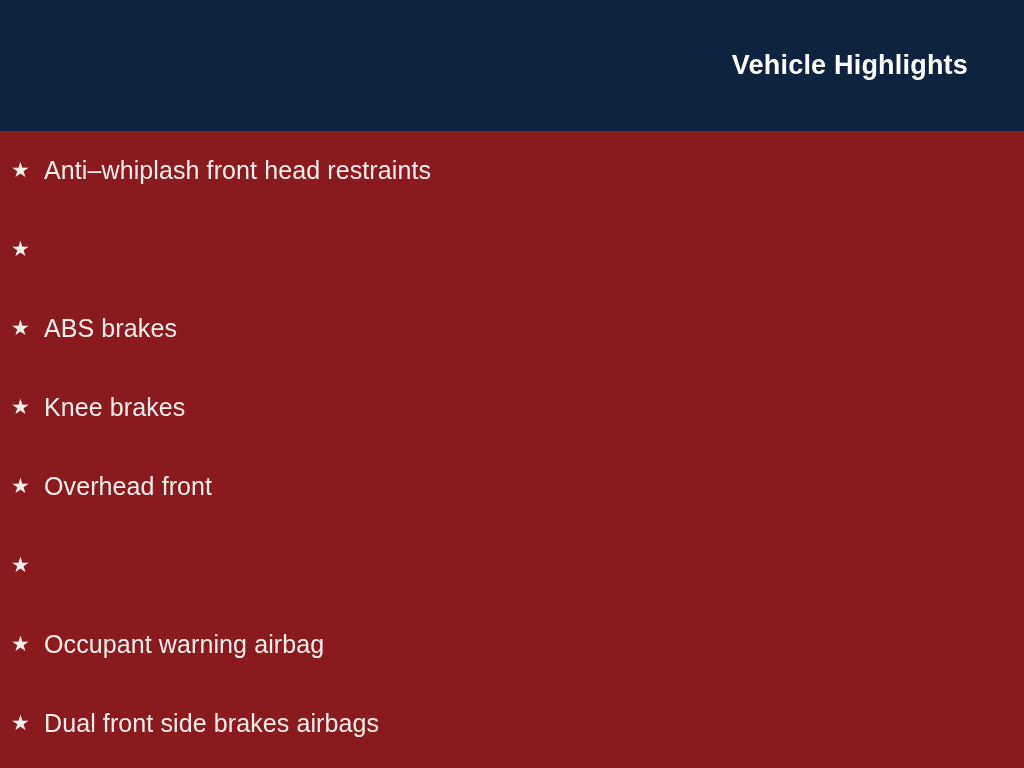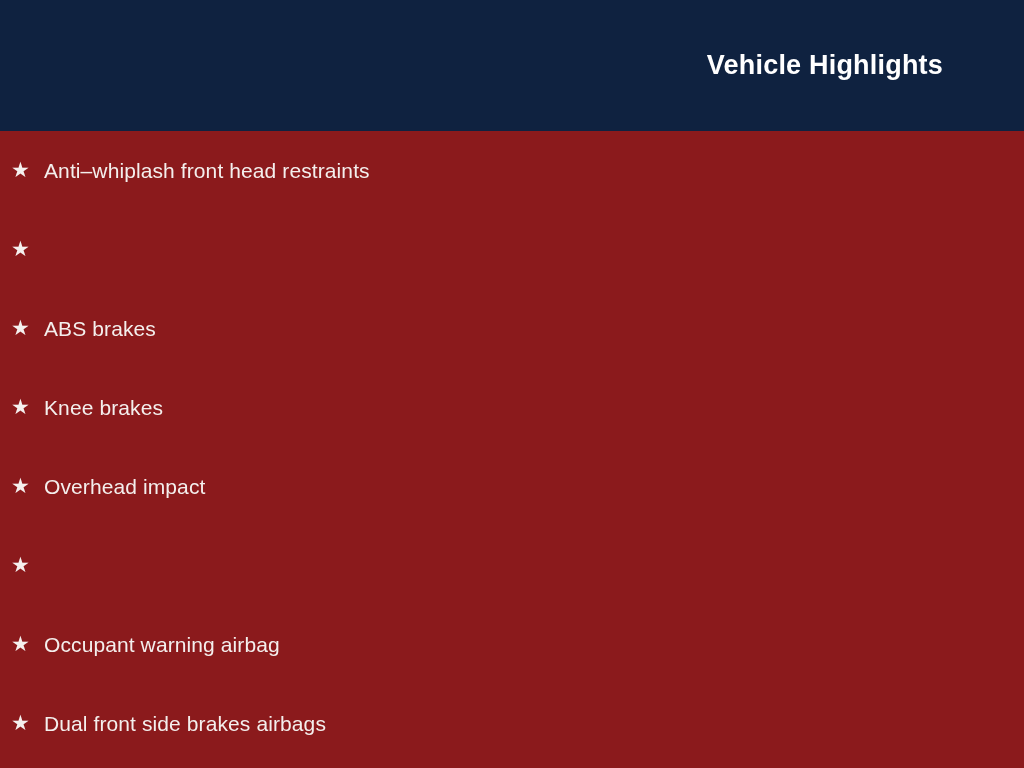--- a/index.html
+++ b/index.html
@@ -26,21 +26,21 @@
     position: absolute;
     left: 0;
     top: 0;
     width: 1024px;
     height: 131px;
     background: #0F2240;
     box-sizing: border-box;
     display: flex;
     align-items: center;
     justify-content: flex-end;
-    padding-right: 81px;
+    padding-right: 56px;
   }
 
   .header-title {
     font-size: 27px;
     font-weight: bold;
     color: #FFFFFF;
     letter-spacing: 0.2px;
     line-height: 1;
     white-space: nowrap;
   }
@@ -88,21 +88,21 @@
     flex: 0 0 33px;
     font-size: 21px;
     line-height: 1;
     color: #F5F0EE;
     text-align: left;
     position: relative;
     top: -1px;
   }
 
   .feature-label {
-    font-size: 21px;
+    font-size: 25px;
     font-weight: normal;
     color: #F4EFED;
     line-height: 1;
     letter-spacing: 0.1px;
   }
 </style>
 </head>
 <body>
 
 <div class="slide">
@@ -128,21 +128,21 @@
         <span class="feature-label">ABS brakes</span>
       </li>
 
       <li class="feature-item">
         <span class="bullet-star">★</span>
         <span class="feature-label">Knee brakes</span>
       </li>
 
       <li class="feature-item">
         <span class="bullet-star">★</span>
-        <span class="feature-label">Overhead impact</span>
+        <span class="feature-label">Overhead front</span>
       </li>
 
       <li class="feature-item">
         <span class="bullet-star">★</span>
       </li>
 
       <li class="feature-item">
         <span class="bullet-star">★</span>
         <span class="feature-label">Occupant warning airbag</span>
       </li>

